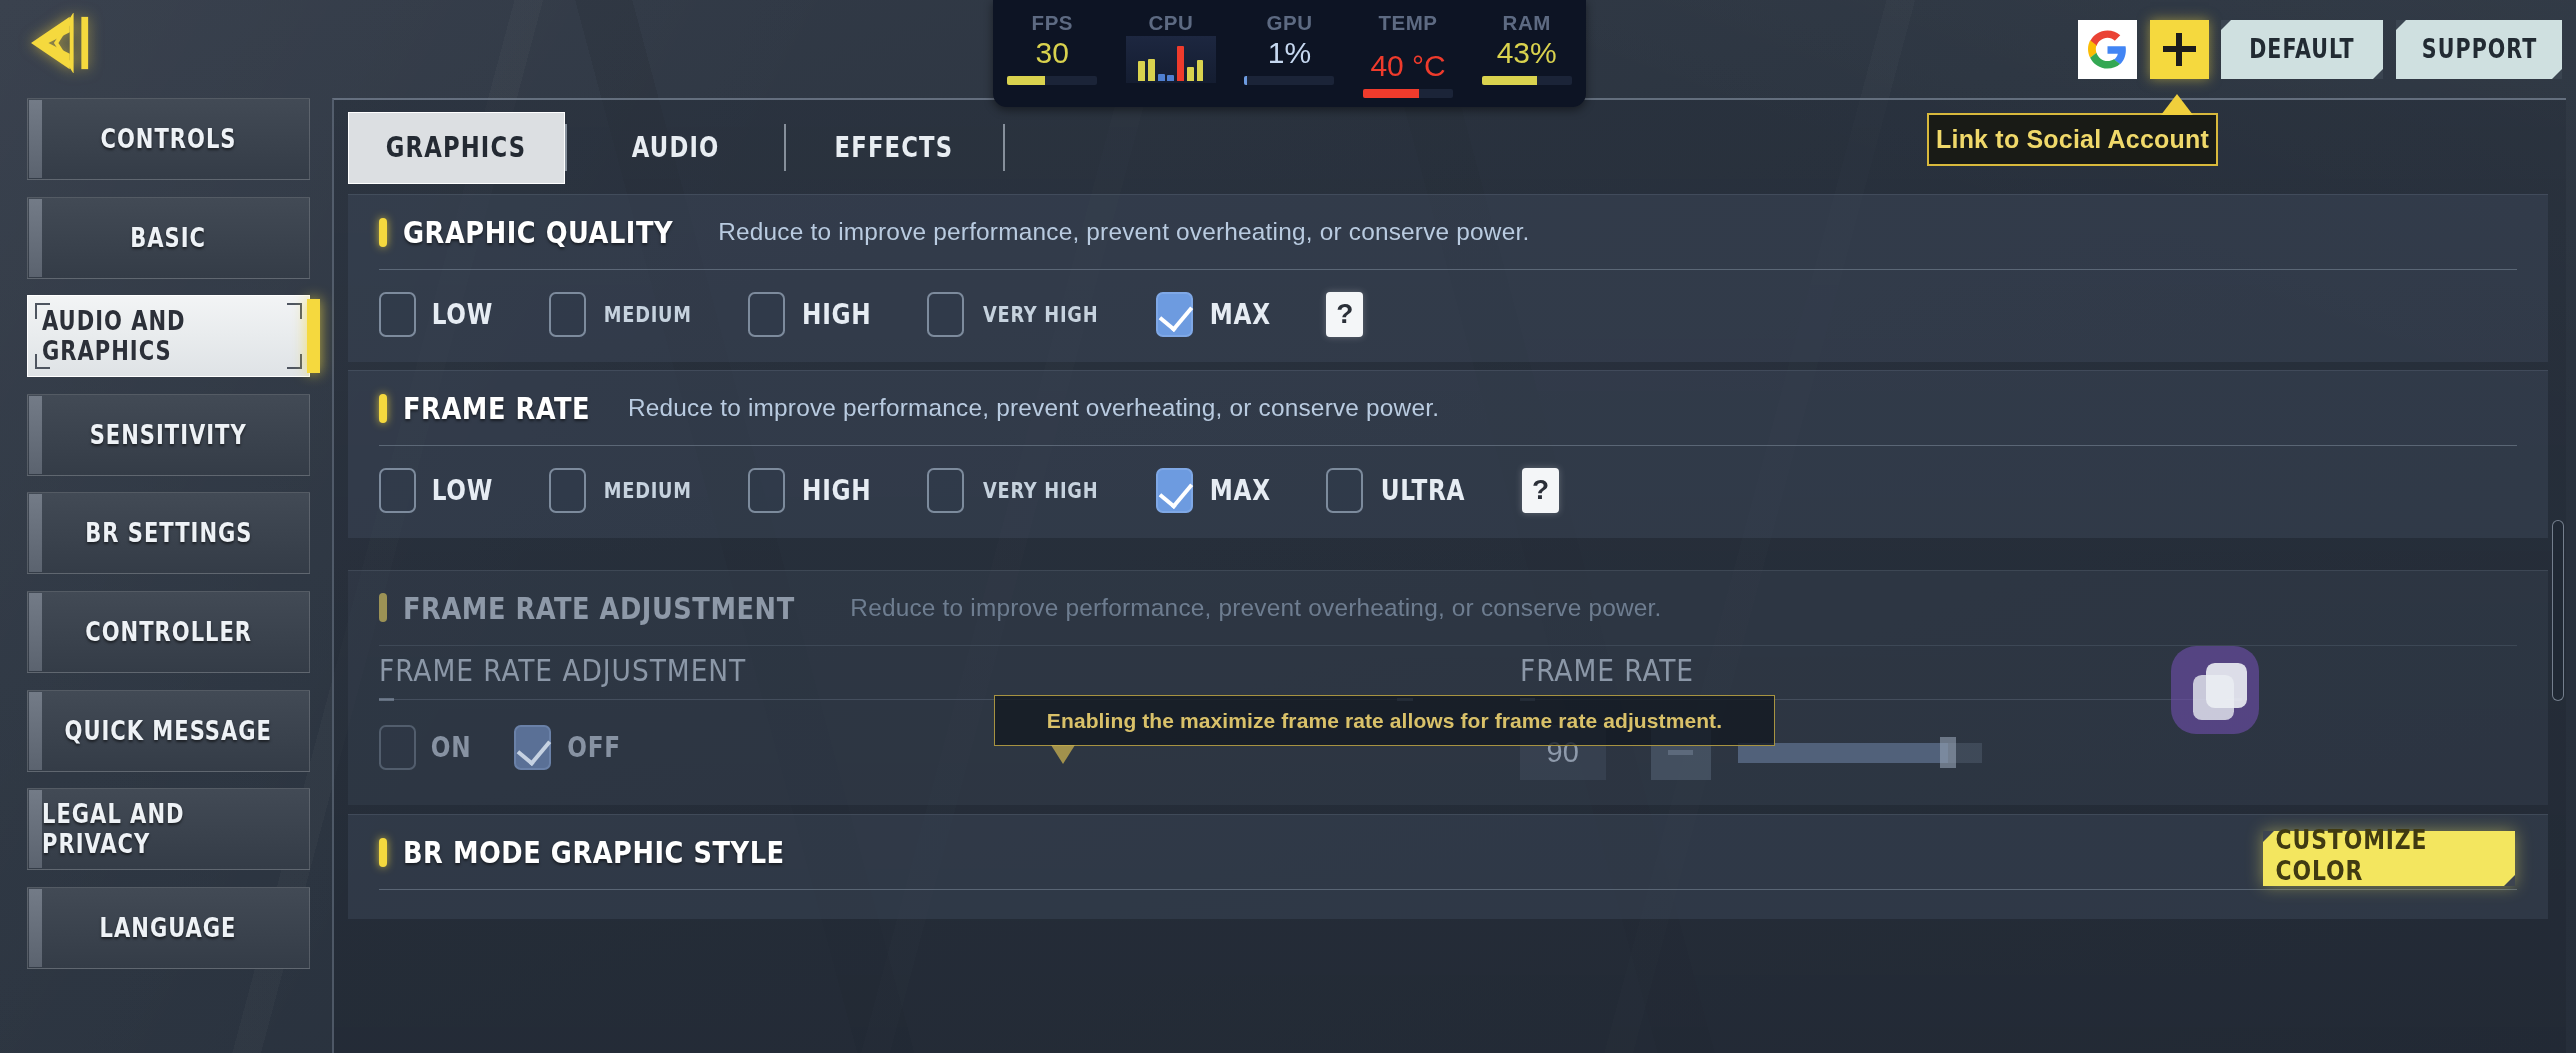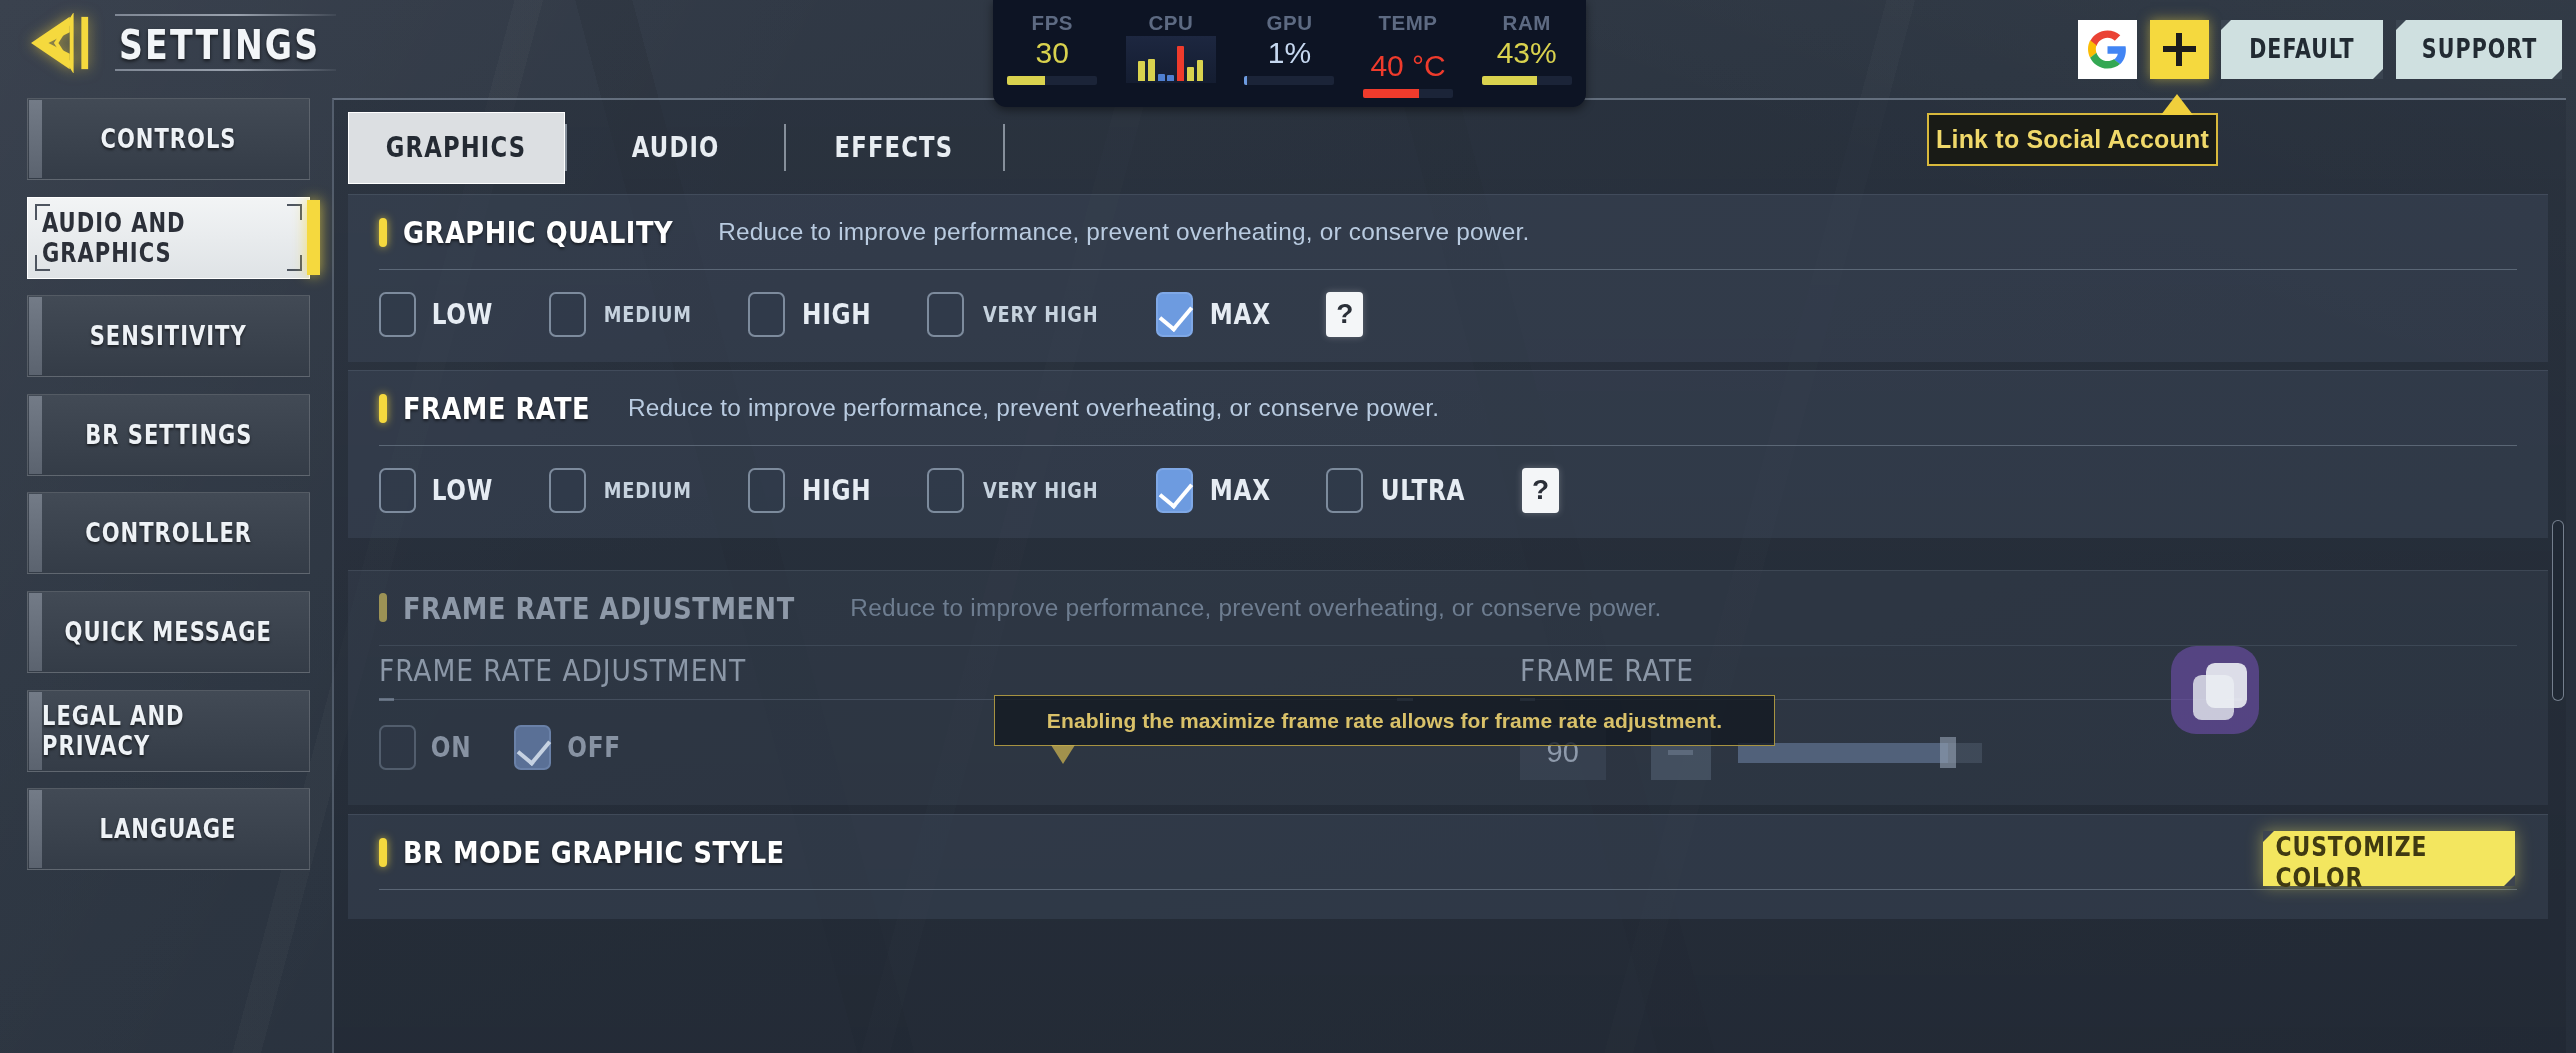--- a/index.html
+++ b/index.html
@@ -256,21 +256,21 @@
   .tt-fr .txt{ font-size:21px; font-weight:700; color:#d9c169; letter-spacing:0.1px;}
   .tt-arrow-dn{
     position:absolute; left:1051px; top:745px; width:0;height:0; z-index:8;
     border-left:12.7px solid transparent; border-right:12.7px solid transparent;
     border-top:19.5px solid rgba(200,176,80,.75);
   }
 
   
   .cc-btn{
     position:absolute; right:33px; top:15.6px; width:252px; height:55px; background:#f3e65f;
-    display:flex; align-items:flex-start; justify-content:center;
+    display:flex; align-items:flex-end; justify-content:center;
     box-shadow:0 0 15.6px rgba(243,230,95,.45);
   }
   .cc-btn .txt{
     font-family:"DejaVu Sans Condensed","Liberation Sans Narrow","Liberation Sans",sans-serif;
     font-size:27px; font-weight:700; letter-spacing:1px; color:#403a12; transform:scaleX(.9);
   }
   .cc-btn:before{ content:""; position:absolute; left:0; top:0; border-width:11.7px 11.7px 0 0;
     border-style:solid; border-color:#3d4450 transparent transparent transparent;}
   .cc-btn:after{ content:""; position:absolute; right:0; bottom:0; border-width:0 0 11.7px 11.7px;
     border-style:solid; border-color:transparent transparent #3d4450 transparent;}
@@ -285,25 +285,20 @@
 
 <div id="app">
 
   <div class="header">
     <div class="back-arrow">
       <svg width="70" height="60" viewBox="0 0 72 62">
         <polygon points="4,31 44,4 44,20 22,31 44,42 44,58" fill="#f5d93e"></polygon>
         <polygon points="46,6 46,56 30,31" fill="none" stroke="#f5d93e" stroke-width="4"></polygon>
         <rect x="56" y="4" width="7" height="54" fill="#f5d93e"></rect>
       </svg>
-    </div>
-    <div class="title-wrap">
-      <div class="title-rule top"></div>
-      <div class="title-txt">SETTINGS</div>
-      <div class="title-rule bot"></div>
     </div>
   </div>
 
   <div class="perf" id="perf">
       <div class="perf-cell">
         <div class="perf-label">FPS</div>
         <div class="perf-val" style="color: rgb(217, 210, 78);">30</div>
         <div class="perf-bar">
           <i style="width: 42%; background: rgb(217, 210, 78);"></i>
         </div>
@@ -361,20 +356,23 @@
     </div>
   </div>
   <div class="tt-arrow-up"></div>
   <div class="tt-social">
     <div class="txt">Link to Social Account</div>
   </div>
 
   <div class="sidebar" id="sidebar">
       <div class="sb-item">
         <div class="lbl">CONTROLS</div>
+      </div>
+      <div class="sb-item">
+        <div class="lbl">BASIC</div>
       </div>
       <div class="sb-item active">
         <div class="corner tl"></div>
         <div class="corner tr"></div>
         <div class="corner bl"></div>
         <div class="corner br"></div>
         <div class="yb"></div>
         <div class="lbl">AUDIO AND GRAPHICS</div>
       </div>
       <div class="sb-item">

